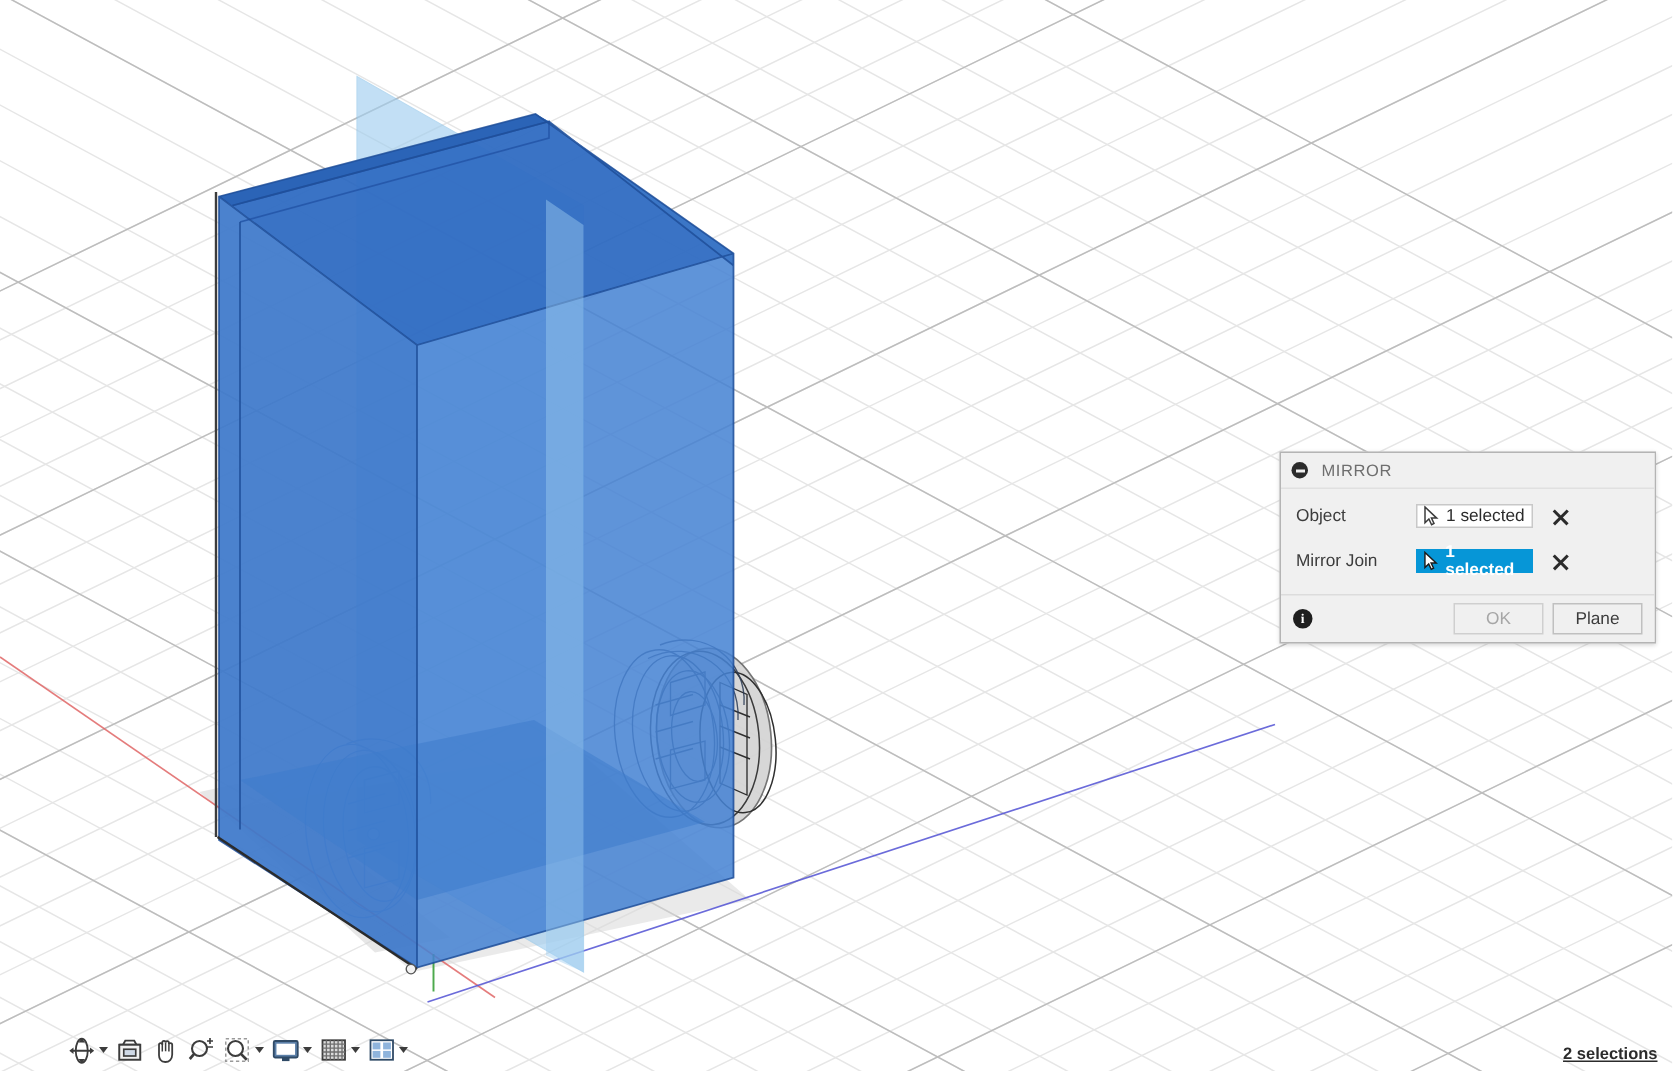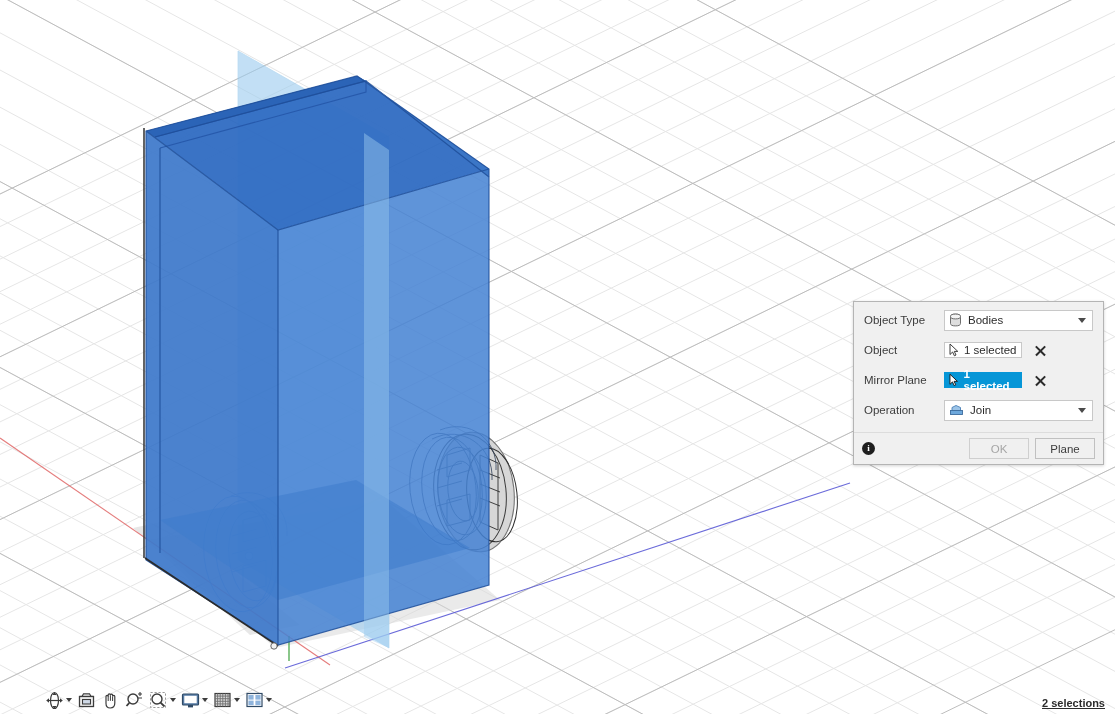--- a/index.html
+++ b/index.html
@@ -424,68 +424,50 @@
 
         <g>
           <circle cx="274" cy="646" r="3.2" fill="#f2f2f2" stroke="#555" stroke-width="0.9"></circle>
         </g>
       </g>
     </svg>
   </div>
 
   <div id="mirror-dialog">
 
+    <div class="dlg-title">
+      <span class="collapse-icon"></span>
+      <span class="dlg-title-text">MIRROR</span>
+    </div>
 
     <div class="dlg-body">
 
-      <div class="dlg-row">
-        <span class="dlg-label">Object Type</span>
-        <div class="combo">
-          <svg width="13" height="14" viewBox="0 0 13 14">
-            <path d="M1.5,3.5 a5,2.4 0 0 1 10,0 v7 a5,2.4 0 0 1 -10,0 z" fill="#dedede" stroke="#6f6f6f" stroke-width="1"></path>
-            <ellipse cx="6.5" cy="3.5" rx="5" ry="2.4" fill="#f4f4f4" stroke="#6f6f6f" stroke-width="1"></ellipse>
-          </svg>
-          <span class="combo-text">Bodies</span>
-          <span class="caret"></span>
-        </div>
-      </div>
 
       <div class="dlg-row">
         <span class="dlg-label">Object</span>
         <div class="selfield">
           <svg width="11" height="14" viewBox="0 0 11 14">
             <path d="M1,1 L1,11.5 L3.6,9 L5.4,12.8 L7,12 L5.3,8.4 L8.8,8.4 Z" fill="#ffffff" stroke="#3c3c3c" stroke-width="1"></path>
           </svg>
           <span class="sel-text">1 selected</span>
         </div>
         <span class="clear-x"></span>
       </div>
 
       <div class="dlg-row">
-        <span class="dlg-label">Mirror Plane</span>
+        <span class="dlg-label">Mirror Join</span>
         <div class="selfield active">
           <svg width="11" height="14" viewBox="0 0 11 14">
             <path d="M1,1 L1,11.5 L3.6,9 L5.4,12.8 L7,12 L5.3,8.4 L8.8,8.4 Z" fill="#ffffff" stroke="#1b1b1b" stroke-width="1"></path>
           </svg>
           <span class="sel-text">1 selected</span>
         </div>
         <span class="clear-x"></span>
       </div>
 
-      <div class="dlg-row">
-        <span class="dlg-label">Operation</span>
-        <div class="combo">
-          <svg width="15" height="14" viewBox="0 0 15 14">
-            <path d="M3,4.5 L7,2.5 L11.5,4.5 L11.5,8 L3,8 Z" fill="#9cc4e8" stroke="#4a7fb5" stroke-width="0.9"></path>
-            <rect x="1.5" y="7.5" width="12" height="4" fill="#6ea8dc" stroke="#3d6d9e" stroke-width="0.9"></rect>
-          </svg>
-          <span class="combo-text">Join</span>
-          <span class="caret"></span>
-        </div>
-      </div>
 
     </div>
 
     <div class="dlg-footer">
       <span class="info-icon">i</span>
       <span class="footer-spacer"></span>
       <button class="dlg-btn disabled">OK</button>
       <button class="dlg-btn">Plane</button>
     </div>
   </div>

